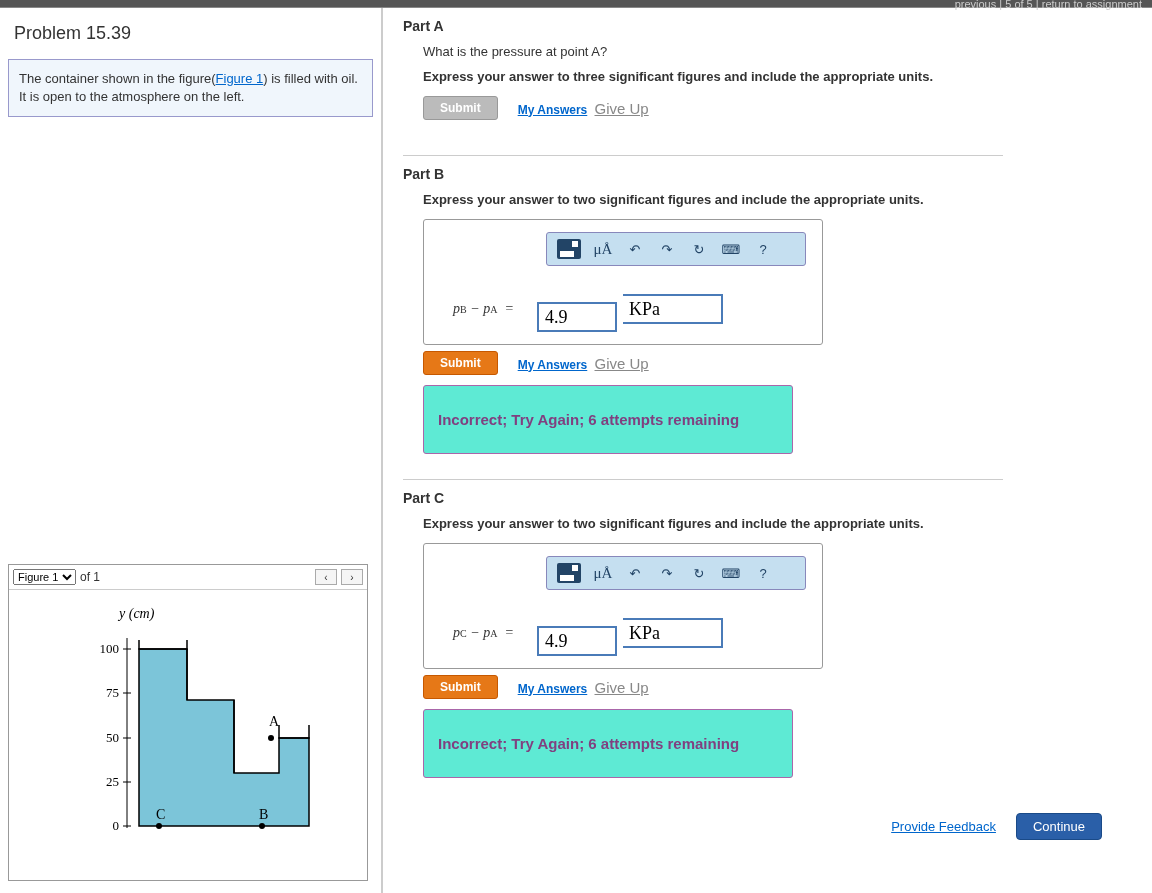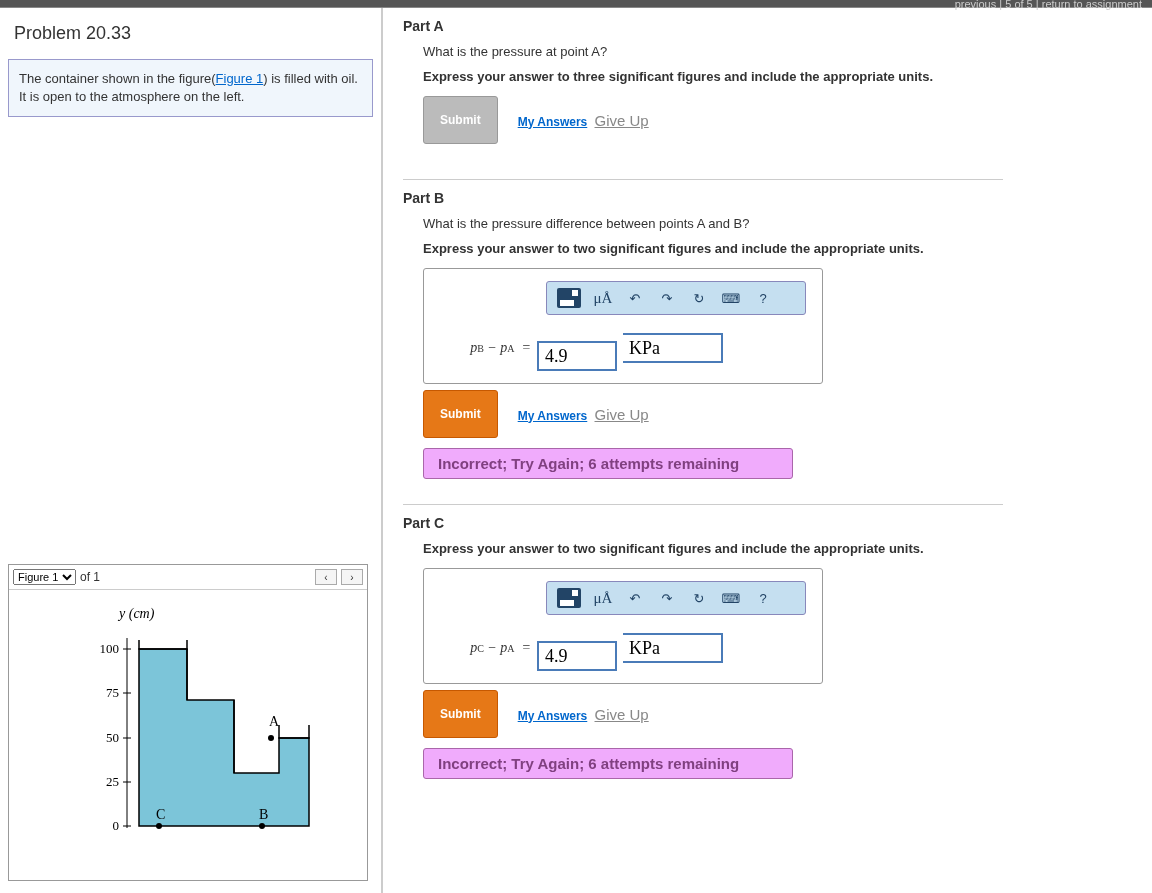--- a/index.html
+++ b/index.html
@@ -28,59 +28,59 @@
 .part-title { font-weight: bold; font-size: 14px; margin-bottom: 10px; }
 .part-content { padding-left: 20px; width: 600px; }
 .part-question { margin-bottom: 10px; font-size: 13px; }
 .part-instruction { font-weight: bold; margin-bottom: 12px; font-size: 13px; }
 
 .answer-box-simple { border:1px solid #999; border-radius:3px; padding: 10px 12px; width: 280px; font-size:14px; margin-bottom:6px; }
 .answer-box-simple .var { font-style:italic; font-family:'Times New Roman', serif;}
 .answer-box-simple .sub { font-size:10px; font-family:'Times New Roman', serif; font-style:normal;}
 
 .answer-box-complex { border:1px solid #999; border-radius:3px; padding:12px; width:400px; margin-bottom:6px; }
-.toolbar { background:#c5dff0; border:1px solid #88b; border-radius:3px; padding:6px 10px; margin-left:110px; margin-bottom:10px; display:flex; align-items:center; gap:12px; width:260px;}
+.toolbar { background:#c5dff0; border:1px solid #88b; border-radius:3px; padding:6px 10px; margin-left:110px; margin-bottom:20px; display:flex; align-items:center; gap:12px; width:260px;}
 .tb-icon { width:20px; height:18px; display:flex; align-items:center; justify-content:center; font-size:13px; color:#246; cursor:pointer;}
 .tb-frac { width:24px; height:20px; background:#246; color:#fff; position:relative; border-radius:2px;}
 .tb-frac::before{content:""; position:absolute; top:2px; right:3px; width:6px; height:6px; background:#fff;}
 .tb-frac::after{content:""; position:absolute; bottom:2px; left:3px; width:14px; height:6px; background:#fff;}
 .tb-ua { font-family:'Times New Roman', serif; font-size:15px;}
 
 .answer-row { display:flex; align-items:center; gap:6px; }
-.answer-row .lhs { font-family:'Times New Roman', serif; font-style:italic; font-size:14px; width:95px; text-align:right;}
+.answer-row .lhs { font-family:'Times New Roman', serif; font-style:italic; font-size:14px; width:95px; text-align:center;}
 .answer-row .lhs .sub{font-size:10px; font-style:normal;}
 .answer-input { border:2px solid #4a7bb8; height:30px; padding:2px 6px; font-size:18px; font-family:'Times New Roman', serif; }
 .val-input { width:80px;margin-top:16px; }
 .unit-input { width:100px; border-left:none; }
 
 .action-row { display:flex; align-items:center; gap:20px; margin-bottom:10px; }
-.submit-btn { background:#e67817; color:#fff; border:1px solid #c65800; border-radius:3px; padding:16px 16px; font-size:12px; font-weight:bold; cursor:pointer;}
+.submit-btn { background:#e67817; color:#fff; border:1px solid #c65800; border-radius:3px; padding:4px 16px; font-size:12px; font-weight:bold; cursor:pointer;}
 .submit-btn.disabled { background:#bbb; border-color:#999; }
 .link-answers { color:#0066cc; text-decoration:underline; font-size:12px; font-weight:bold; cursor:pointer;}
 .link-giveup { color:#888; text-decoration:underline; font-size:15px; cursor:pointer;}
 
 .feedback-correct { border:1px solid #6a6; background:linear-gradient(#f0fce8, #d8f0c8); color:#3a7a1a; font-weight:bold; padding:12px 14px; border-radius:3px; width:280px; }
-.feedback-incorrect { border:1px solid #a6a; background:#f0abfc; color:#804080; font-weight:bold; padding:6px 14px; border-radius:3px; width:370px; font-size:15px;}
+.feedback-incorrect { border:1px solid #a6a; background:#5eead4; color:#804080; font-weight:bold; padding:25px 14px; border-radius:3px; width:370px; font-size:15px;}
 
 .footer-row { display:flex; justify-content:flex-end; align-items:center; gap:20px; padding:15px 30px 10px 0;}
 .provide-feedback { color:#0066cc; text-decoration:underline; font-size:13px; cursor:pointer;}
 .continue-btn { background:#2a5fa8; color:#fff; border:1px solid #1a4a88; border-radius:4px; padding:5px 16px; font-size:13px; cursor:pointer;}
 
 </style>
 </head>
 <body>
 
 <div class="topbar">
   <div class="nav-links"><span>previous</span> | <span>5 of 5</span> | <span>return to assignment</span></div>
 </div>
 
 <div class="container">
 
 <div class="left-panel">
-  <div class="problem-title">Problem 20.33</div>
+  <div class="problem-title">Problem 15.39</div>
   <div class="problem-desc-box">
     <span>The container shown in the figure(</span><a href="#">Figure 1</a><span>) is filled with oil. It is open to the atmosphere on the left.</span>
   </div>
 
   <div class="figure-box">
     <div class="figure-header">
       <select><option>Figure 1</option></select>
       <span>of 1</span>
       <div class="nav-btns">
         <div class="nav-btn">‹</div>
@@ -131,21 +131,20 @@
         <span><a class="link-answers">My Answers</a>&nbsp;&nbsp;<a class="link-giveup">Give Up</a></span>
       </div>
     </div>
   </div>
 
   <div class="part-divider"></div>
 
   <div class="part">
     <div class="part-title">Part B</div>
     <div class="part-content">
-      <div class="part-question">What is the pressure difference between points A and B?</div>
       <div class="part-instruction">Express your answer to two significant figures and include the appropriate units.</div>
       <div class="answer-box-complex">
         <div class="toolbar">
           <div class="tb-icon tb-frac"></div>
           <div class="tb-icon tb-ua">μÅ</div>
           <div class="tb-icon">↶</div>
           <div class="tb-icon">↷</div>
           <div class="tb-icon">↻</div>
           <div class="tb-icon">⌨</div>
           <div class="tb-icon">?</div>
@@ -187,15 +186,19 @@
         </div>
       </div>
       <div class="action-row">
         <button class="submit-btn">Submit</button>
         <span><a class="link-answers">My Answers</a>&nbsp;&nbsp;<a class="link-giveup">Give Up</a></span>
       </div>
       <div class="feedback-incorrect">Incorrect; Try Again; 6 attempts remaining</div>
     </div>
   </div>
 
+  <div class="footer-row">
+    <a class="provide-feedback">Provide Feedback</a>
+    <button class="continue-btn">Continue</button>
+  </div>
 
 </div>
 </div>
 
 </body></html>

